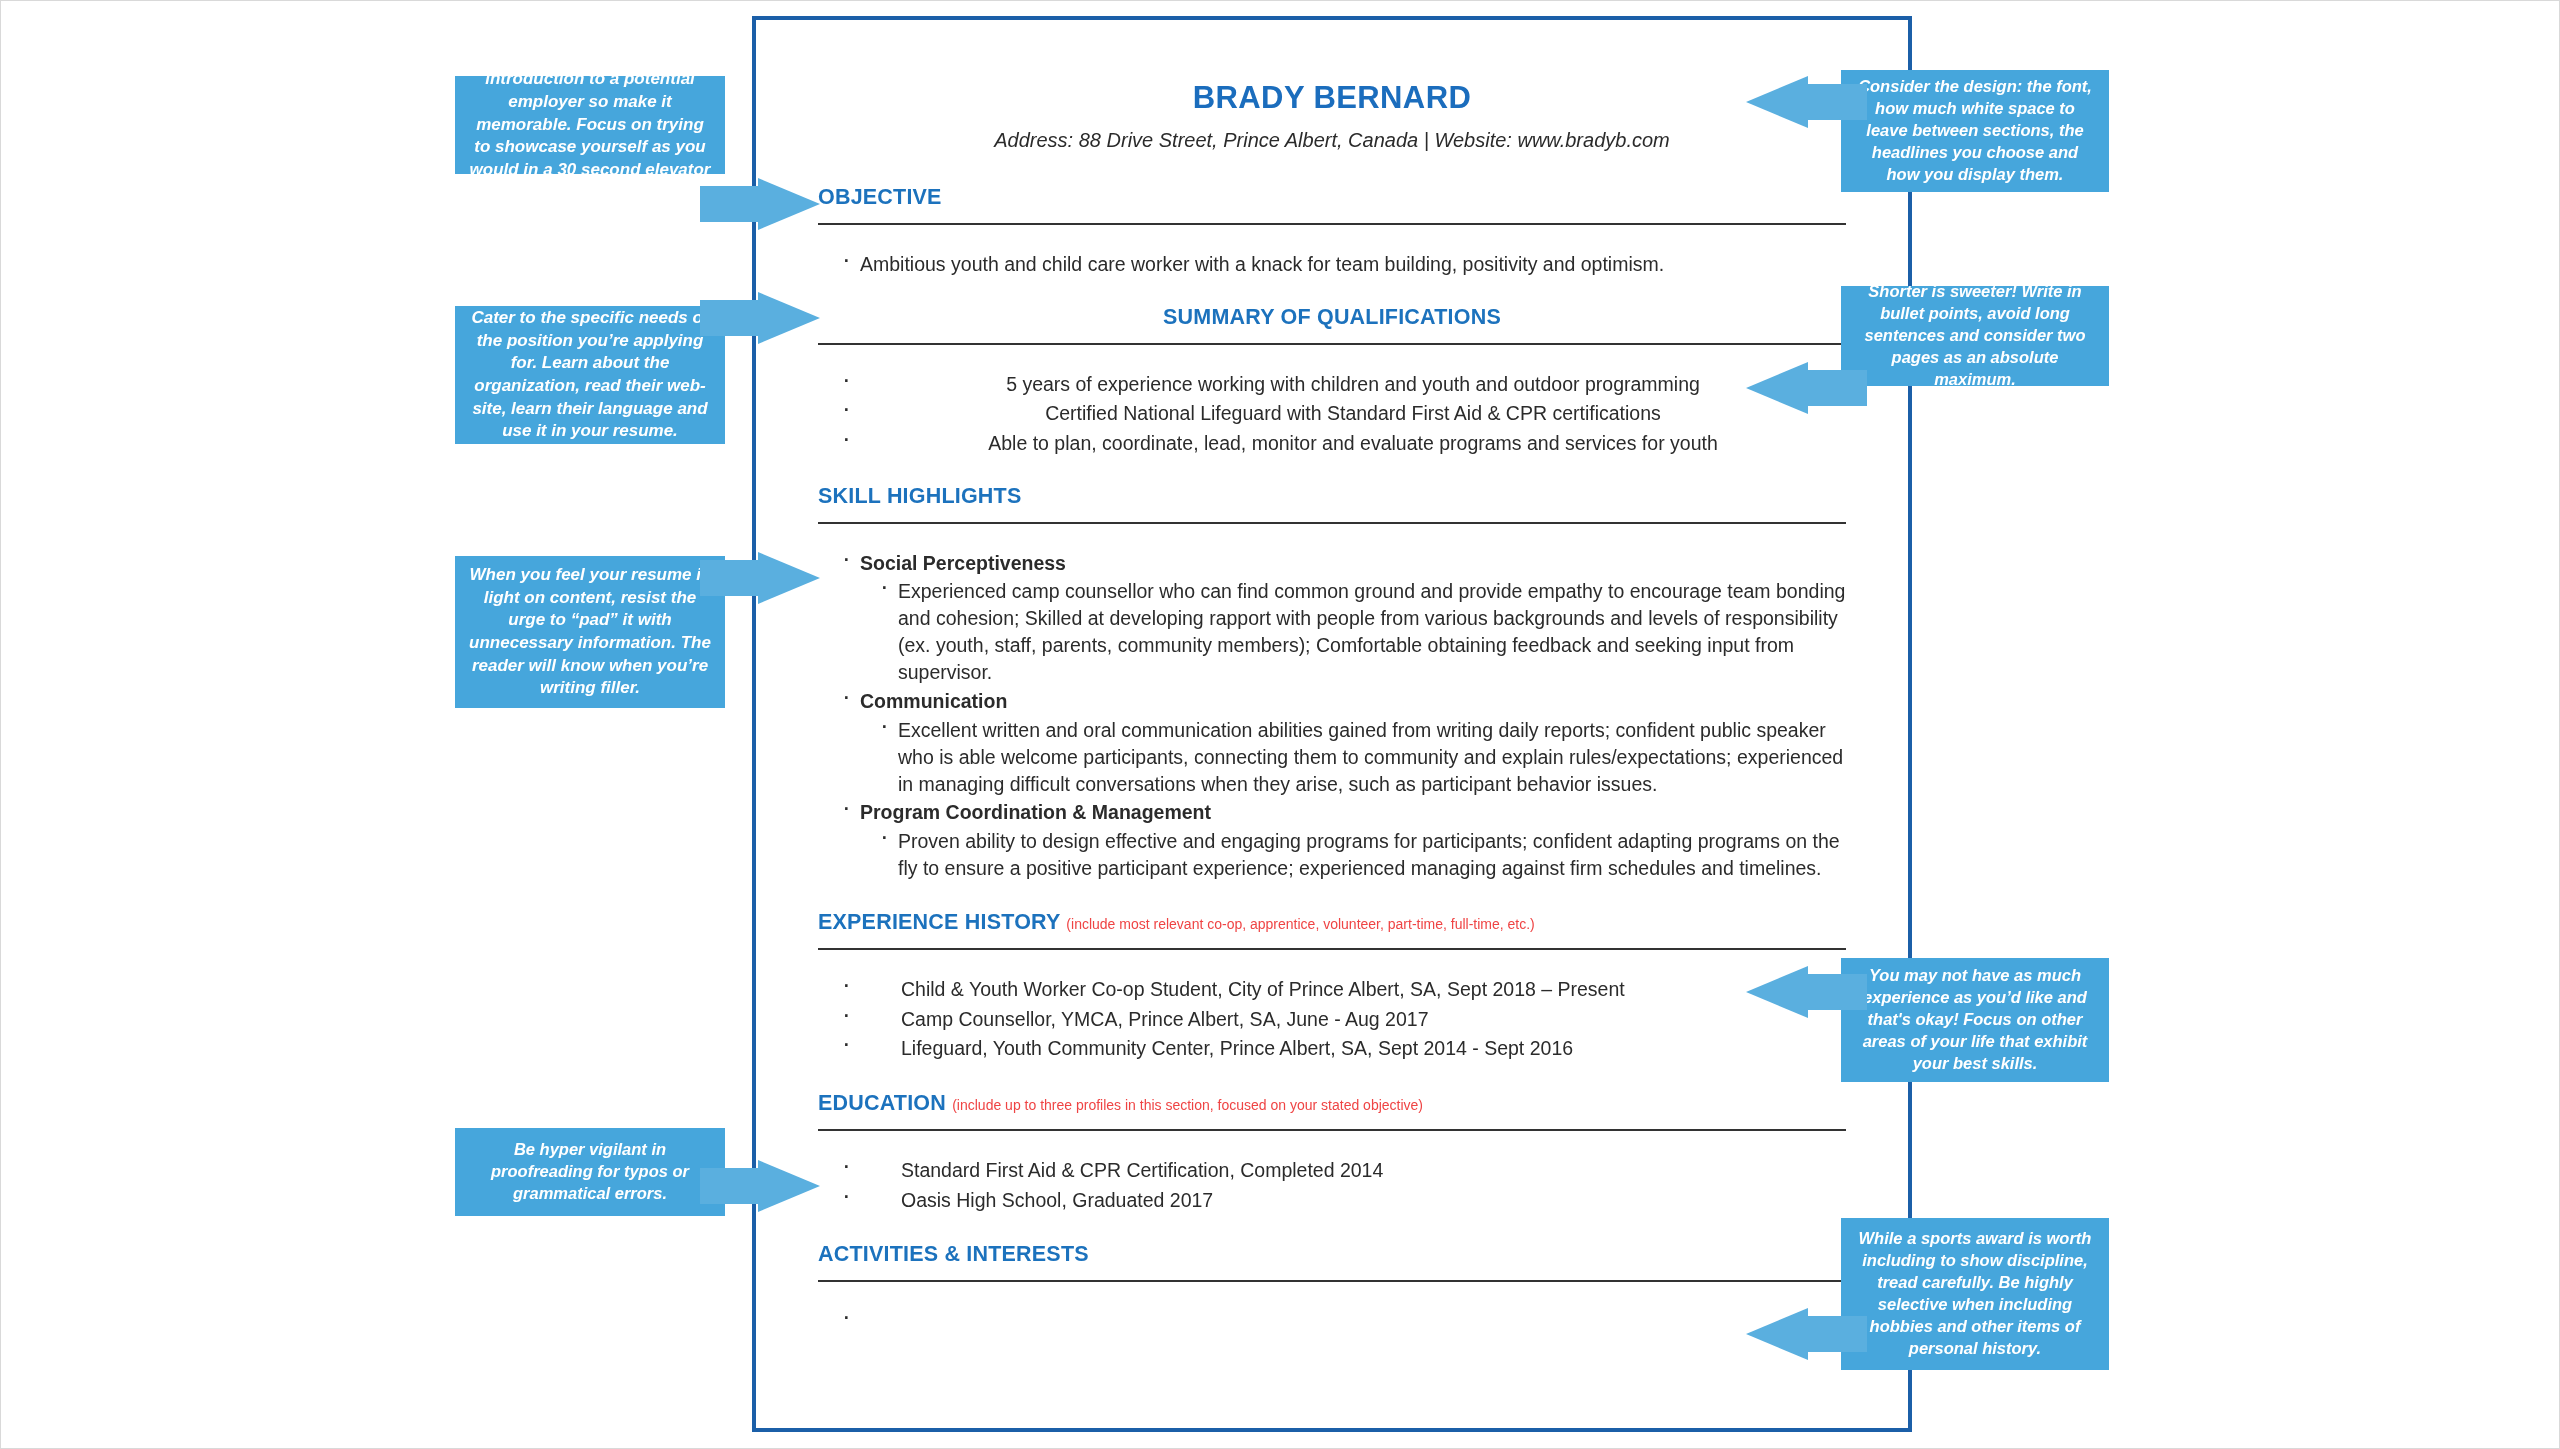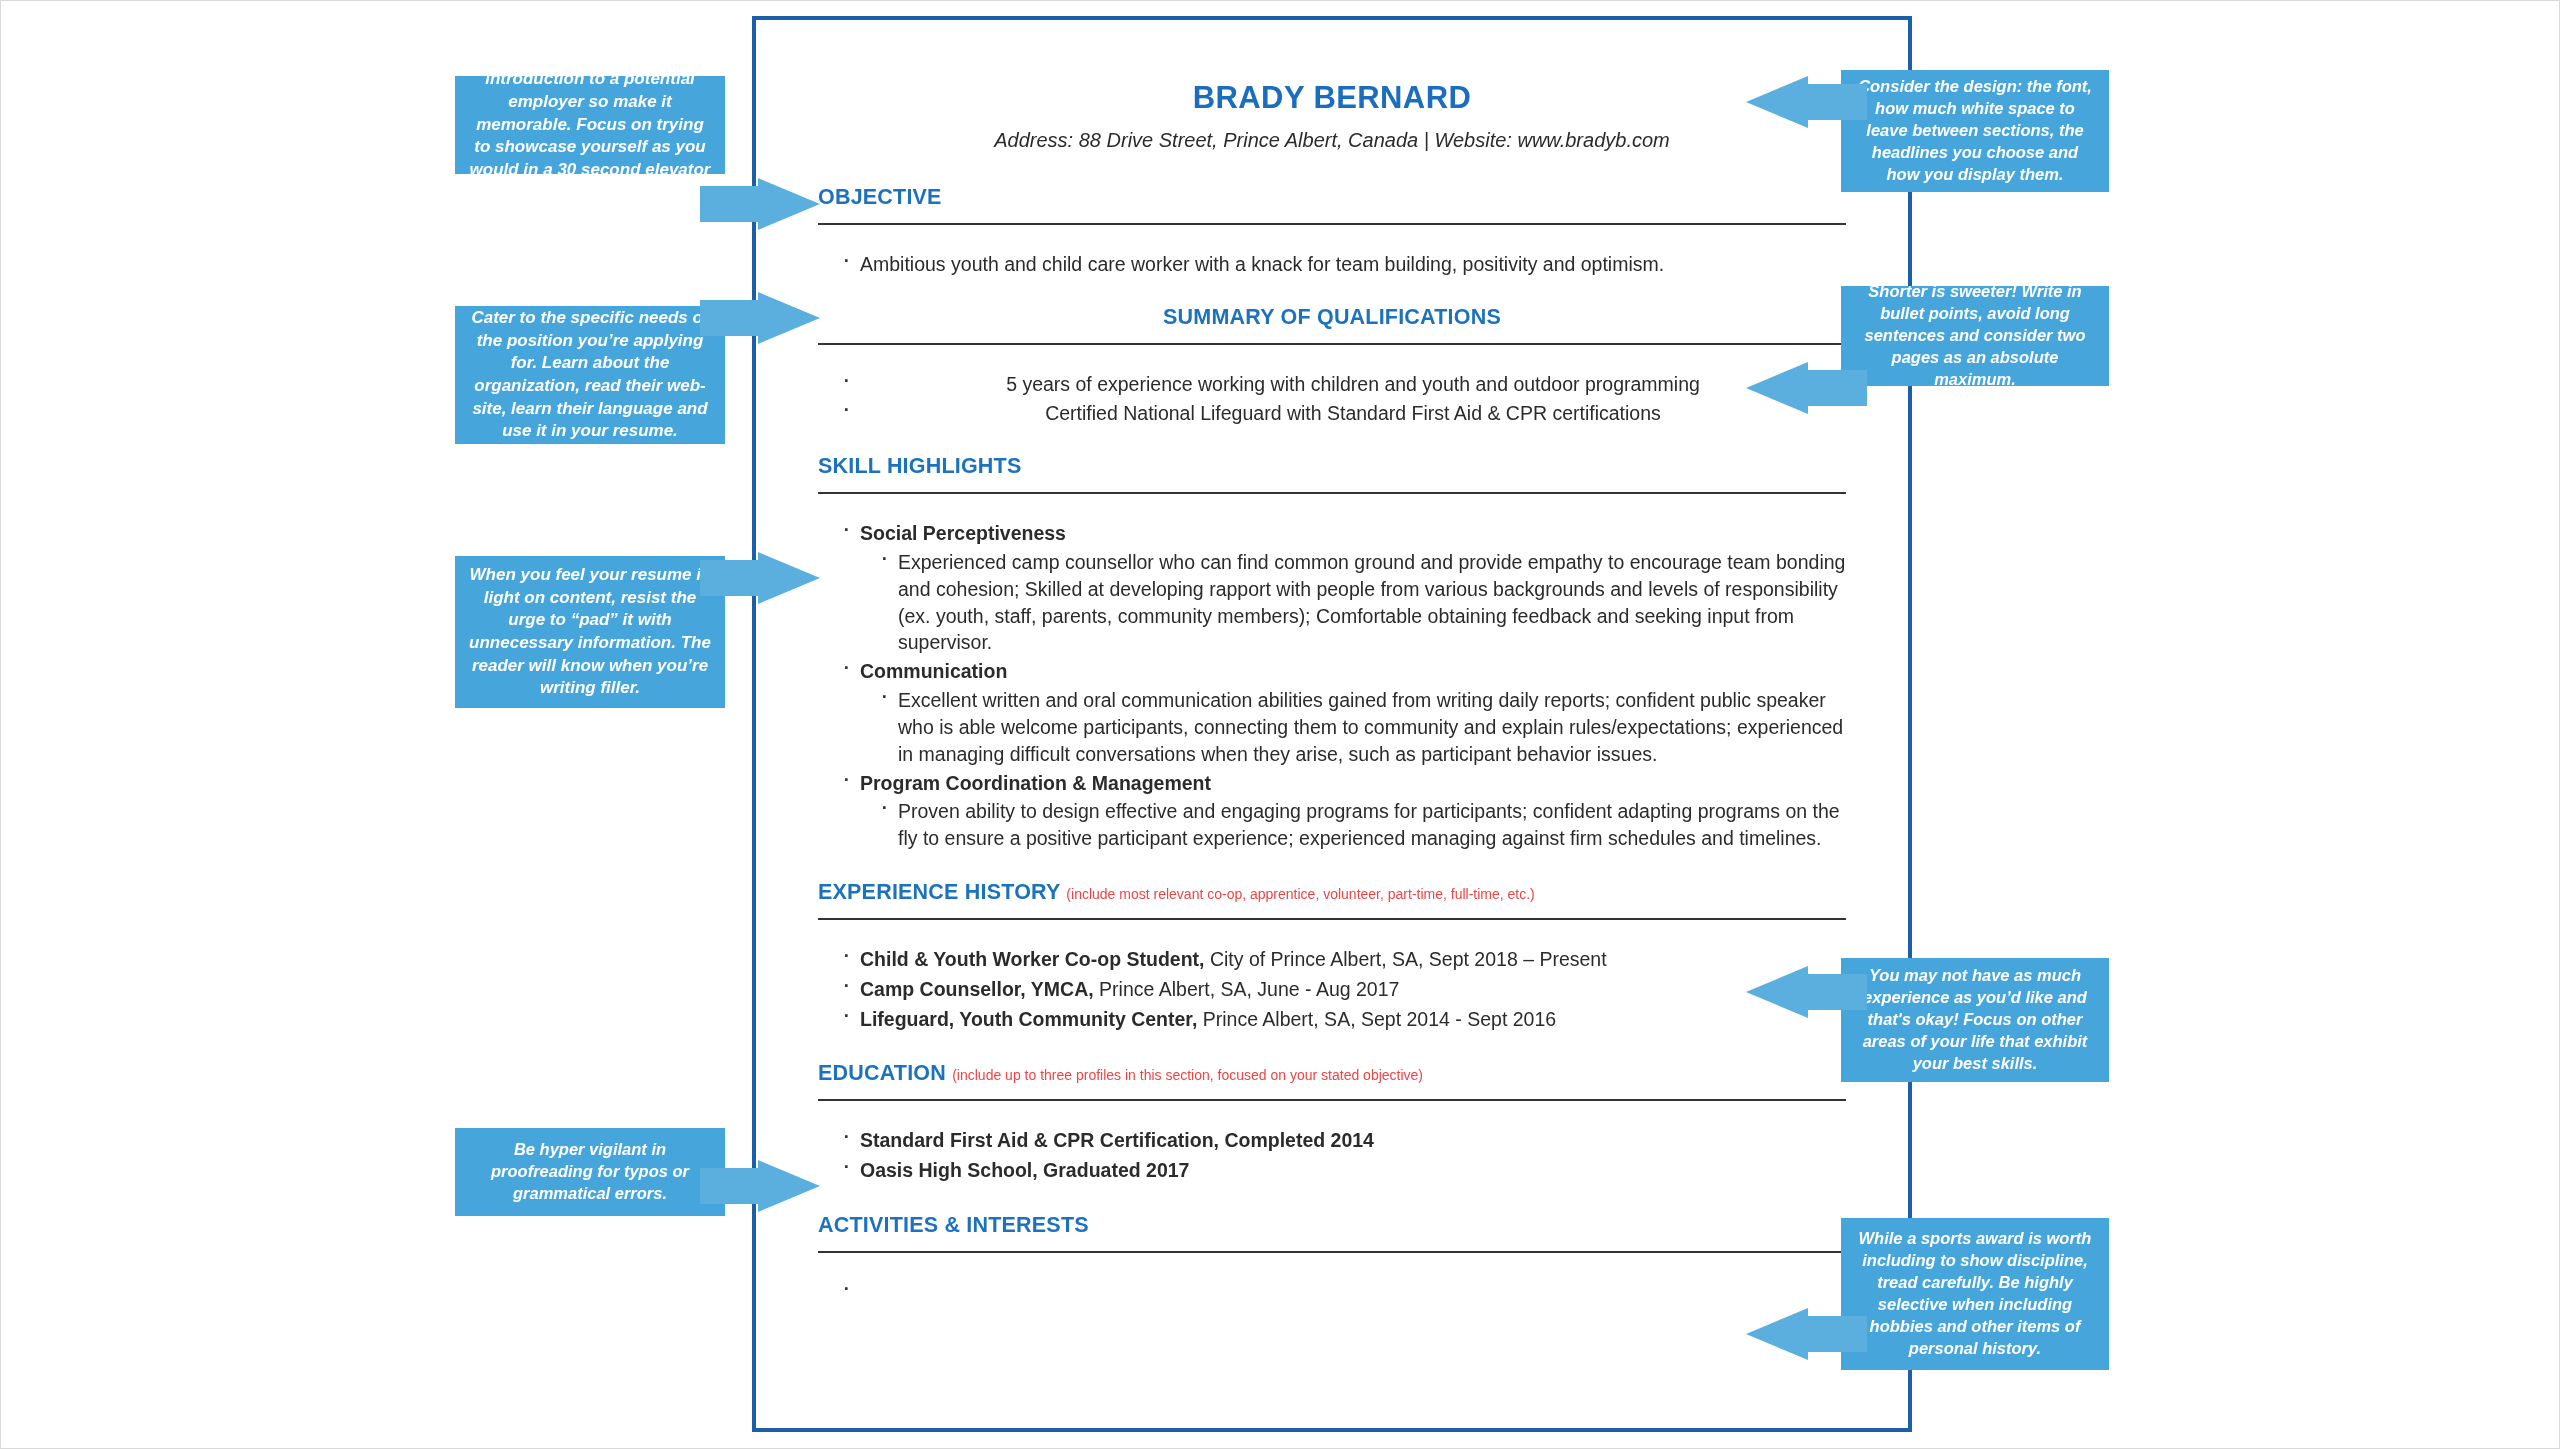--- a/index.html
+++ b/index.html
@@ -78,21 +78,21 @@
   ul.bl > li::before{
     content:"\00B7";
     position:absolute;left:2px;top:-5px;
     font-size:26px;line-height:1;color:#2b2b2b;
   }
   ul.bl.sub{
     padding:0 0 0 18px;margin-top:1px;
   }
   ul.bl.sub > li{ font-size:19.5px;line-height:1.38; }
   .b{ font-weight:bold; }
-  .lead{ font-weight:bold; }
+  .lead{ font-weight:normal;margin-left:41px; }
 
   
   .callout{
     position:absolute;
     background:#46a6dc;
     color:#ffffff;
     font-style:italic;
     font-weight:bold;
     font-size:17px;
     line-height:1.33;
@@ -147,20 +147,21 @@
 
   <div class="sect" style="margin-top:26px;text-align:center;">
     <div class="sect-head">
       <span>SUMMARY OF QUALIFICATIONS</span>
     </div>
     <hr class="rule">
     <div class="sect-body">
       <ul class="bl">
         <li>5 years of experience working with children and youth and outdoor programming</li>
         <li>Certified National Lifeguard with Standard First Aid &amp; CPR certifications</li>
+        <li>Able to plan, coordinate, lead, monitor and evaluate programs and services for youth</li>
       </ul>
     </div>
   </div>
 
   <div class="sect" style="margin-top:26px;">
     <div class="sect-head">
       <span>SKILL HIGHLIGHTS</span>
     </div>
     <hr class="rule">
     <div class="sect-body">

